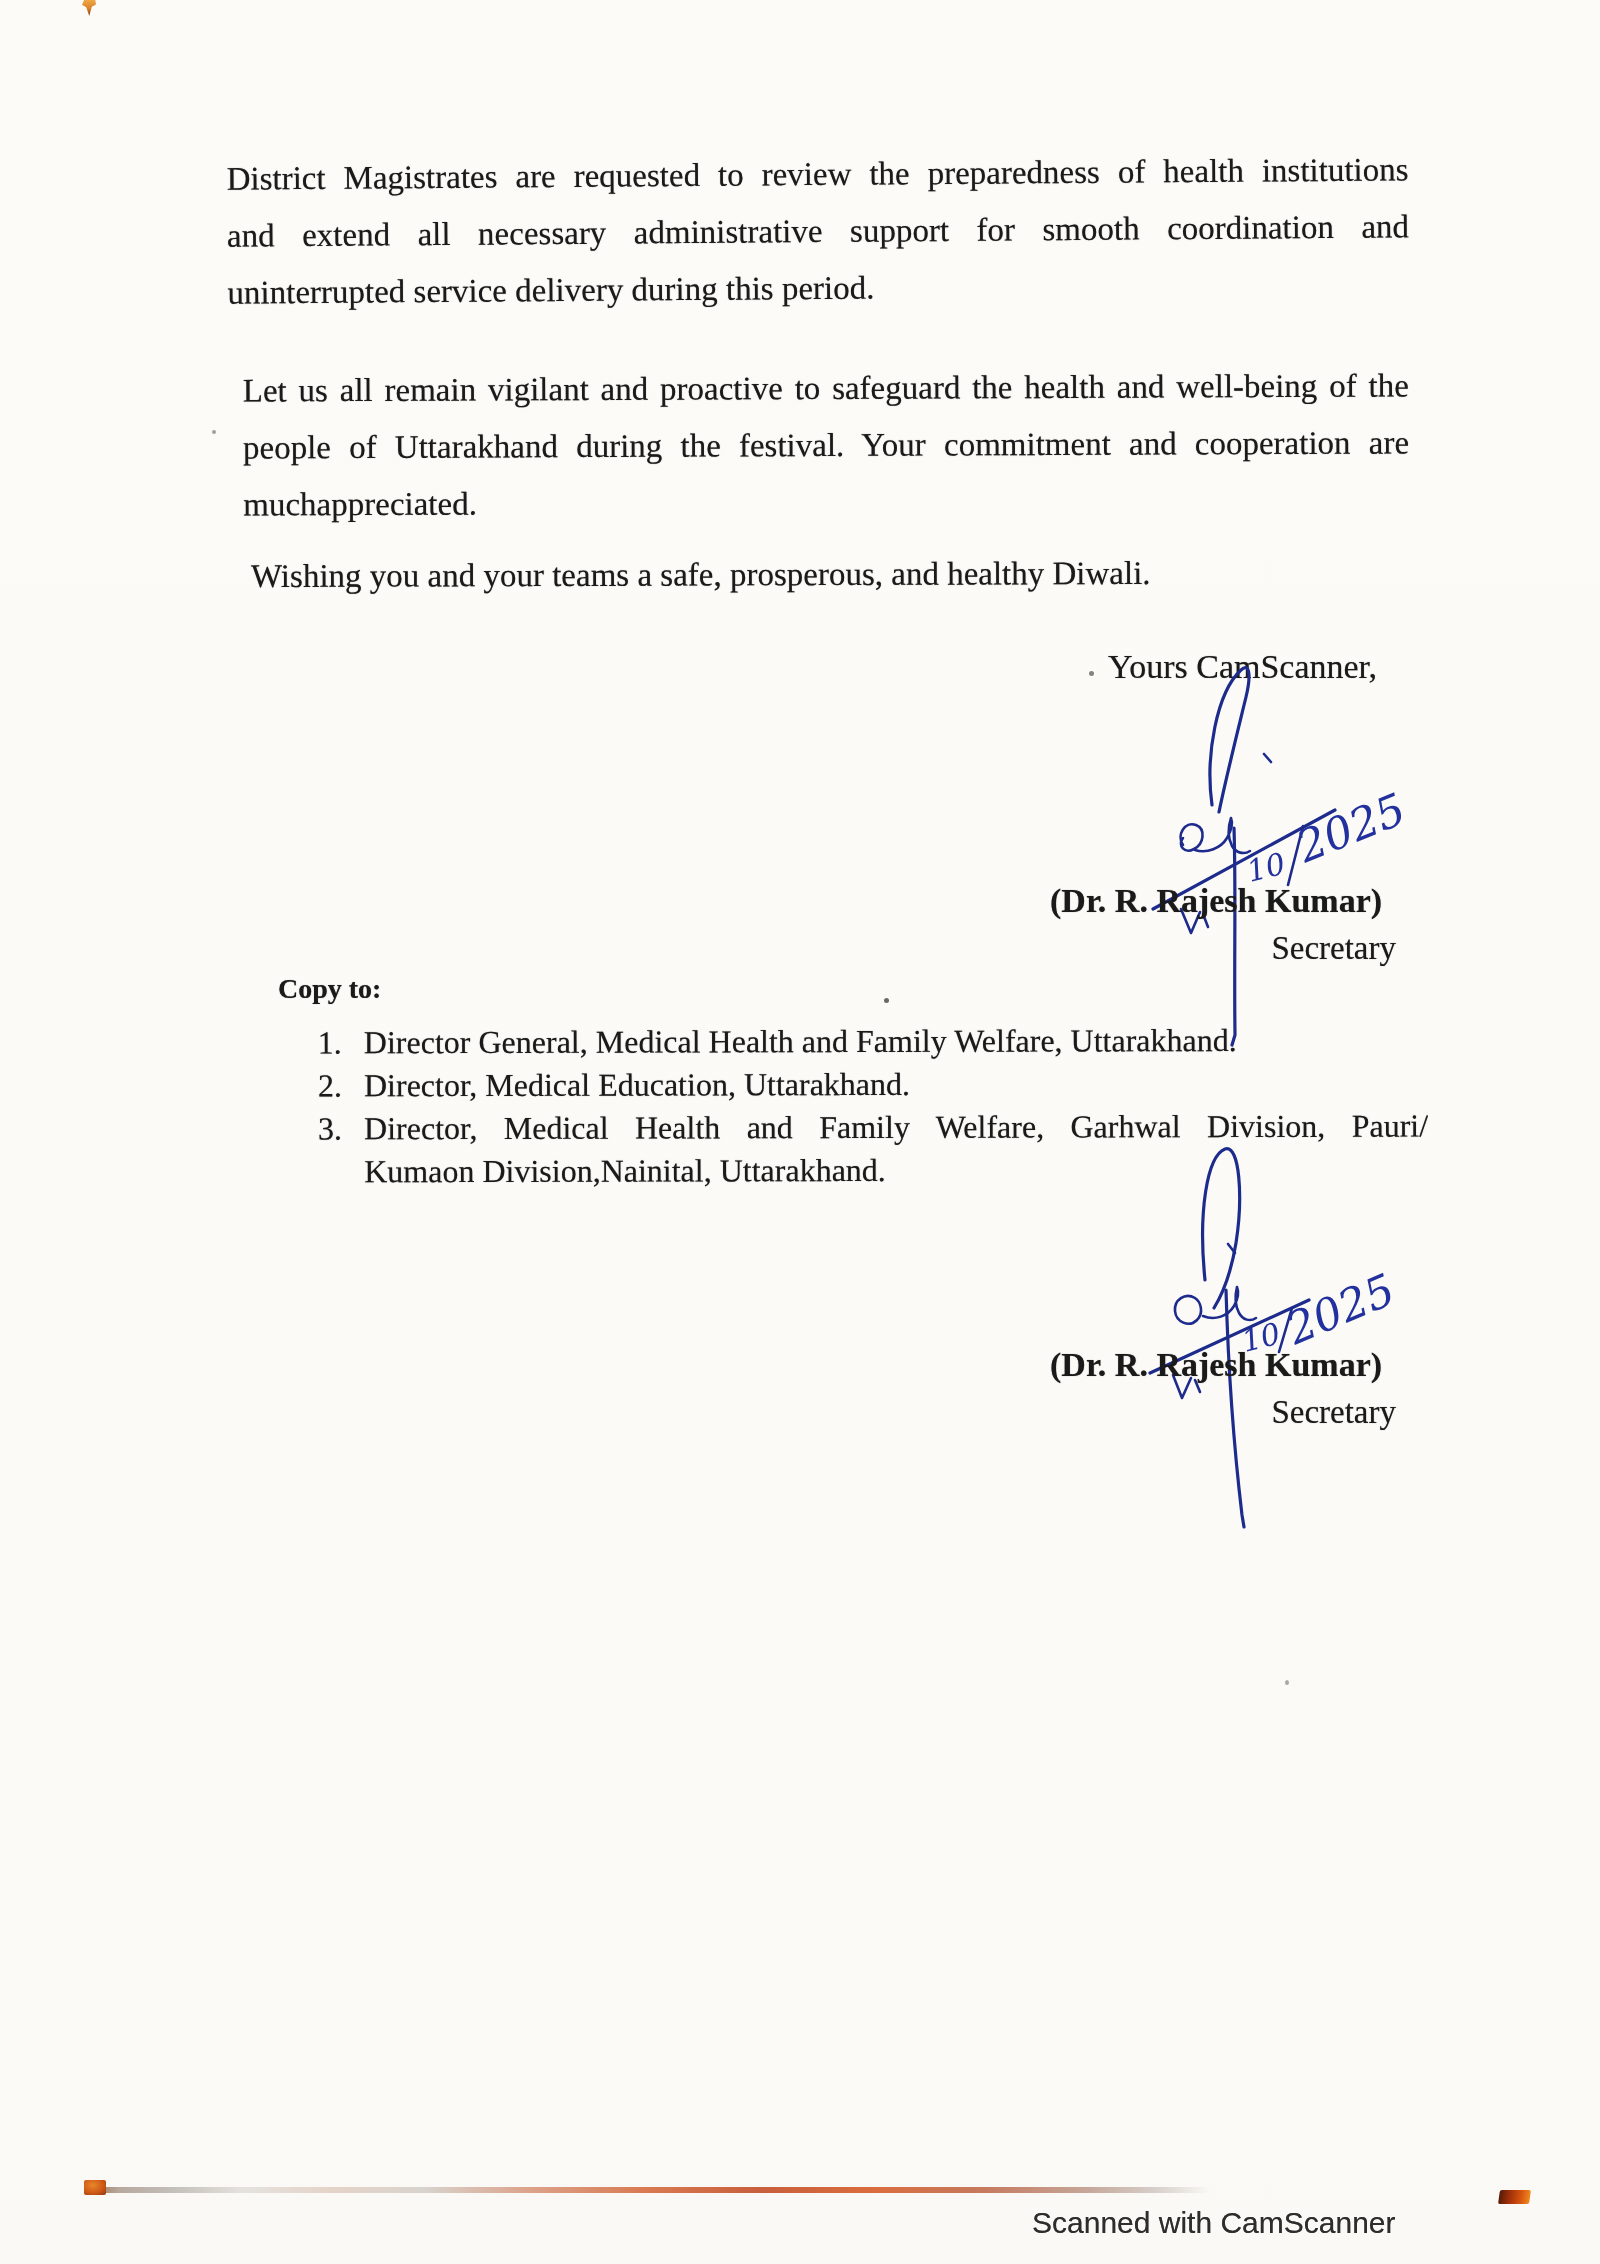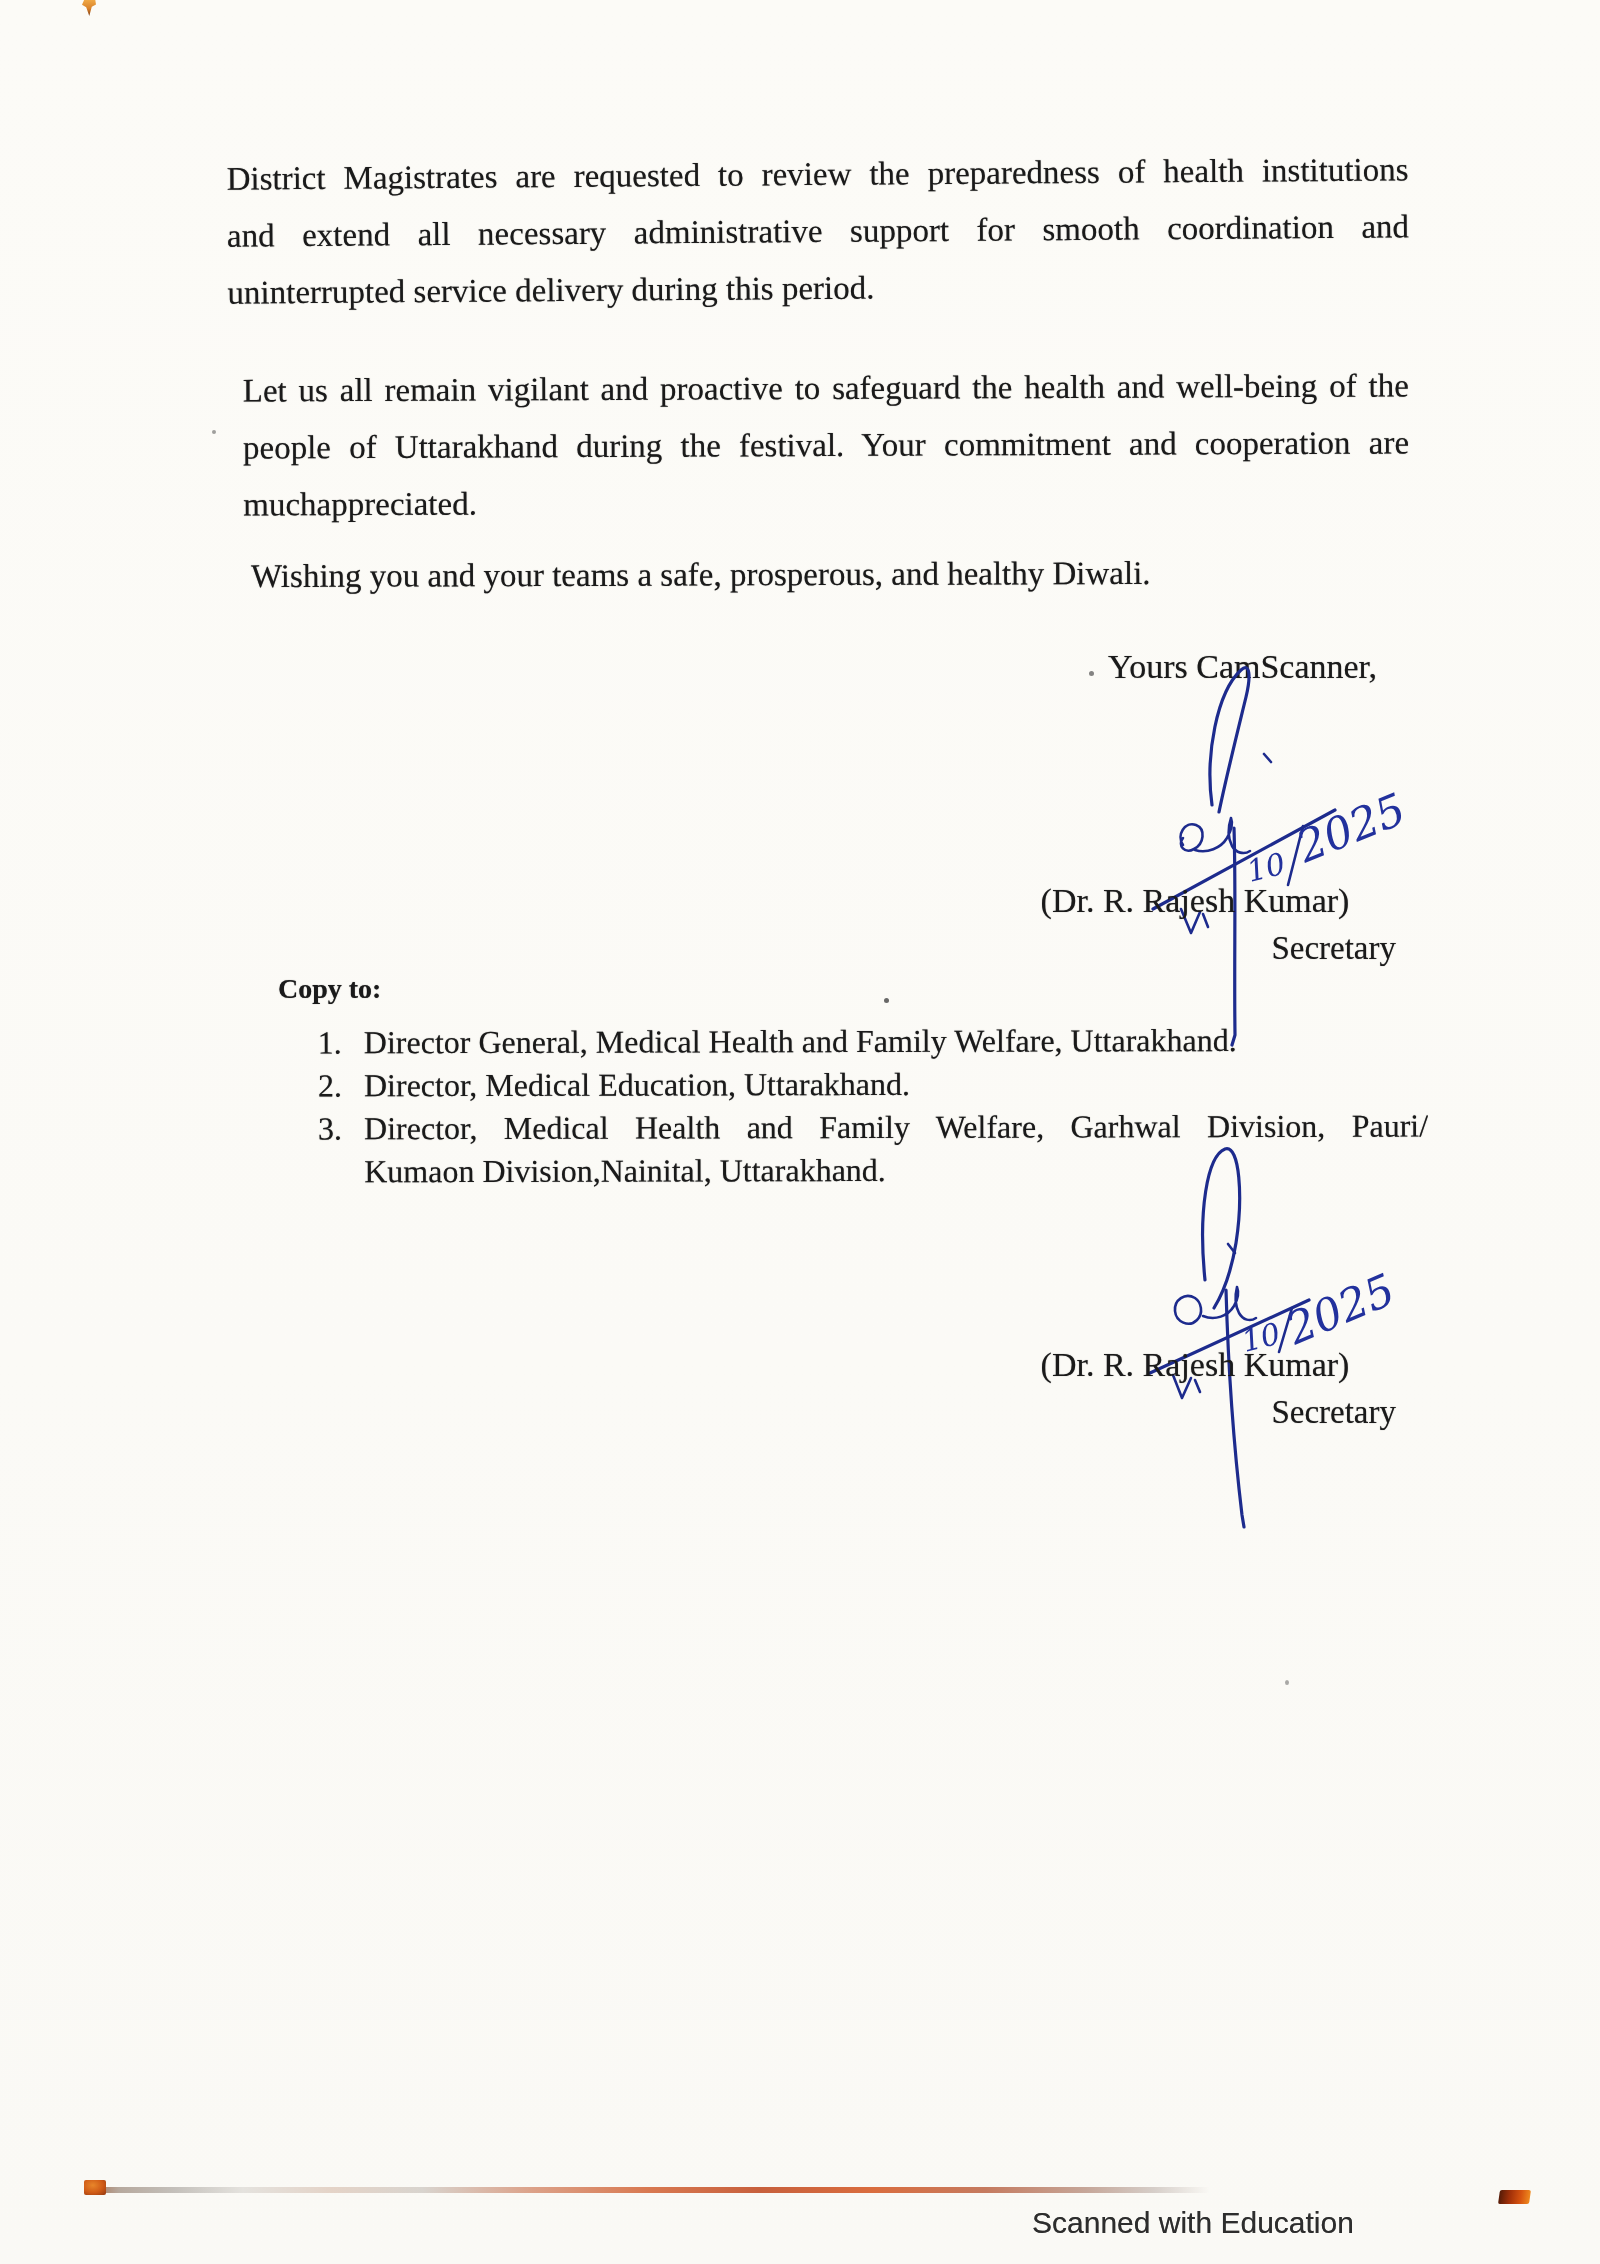--- a/index.html
+++ b/index.html
@@ -13,21 +13,21 @@
     color:#1a1a1a;
   }
   .txt{text-shadow:0 0 0.9px rgba(25,25,25,0.6);}
   .para{position:absolute;font-size:33px;}
   .para .line{line-height:57px;white-space:nowrap;}
   .para .line.jl{white-space:normal;text-align:justify;text-align-last:justify;overflow:hidden;height:57px;}
   .p1{left:227px;top:146px;width:1182px;transform:rotate(-0.45deg);}
   .p2{left:243px;top:360px;width:1166px;transform:rotate(-0.25deg);}
   .pw{left:251px;top:546px;width:1200px;transform:rotate(-0.2deg);}
   .closing{position:absolute;left:1108px;top:648px;font-size:34px;white-space:nowrap;}
-  .name{position:absolute;left:1022px;width:346px;text-align:center;font-size:34px;font-weight:normal;white-space:nowrap;}
+  .name{position:absolute;left:1050px;width:346px;font-size:34px;font-weight:bold;white-space:nowrap;}
   .nb1{top:882px;}
   .nb2{top:1346px;}
   .title{position:absolute;left:1050px;width:346px;text-align:right;font-size:33px;}
   .tb1{top:930px;}
   .tb2{top:1394px;}
   .copyhead{position:absolute;left:278px;top:973px;font-size:28px;font-weight:bold;}
   .copylist{position:absolute;left:318px;top:1020px;width:1110px;font-size:32px;transform:rotate(-0.15deg);}
   .copyrow{display:flex;align-items:flex-start;}
   .copyrow .num{flex:0 0 46px;line-height:43px;}
   .copyrow .itext{flex:1;line-height:43px;}
@@ -139,15 +139,15 @@
 
   <div class="dot" style="left:1089px;top:671px;width:5px;height:5px;opacity:.65;"></div>
   <div class="dot" style="left:884px;top:998px;width:5px;height:5px;opacity:.8;"></div>
   <div class="dot" style="left:1285px;top:1680px;width:4px;height:5px;opacity:.45;"></div>
   <div class="dot" style="left:212px;top:430px;width:4px;height:4px;opacity:.5;"></div>
 
   <div class="smudge"></div>
   <div class="blob"></div>
   <div class="mark-right"></div>
 
-  <div class="watermark">Scanned with Education</div>
+  <div class="watermark">Scanned with CamScanner</div>
 
 </div>
 
 </body></html>

